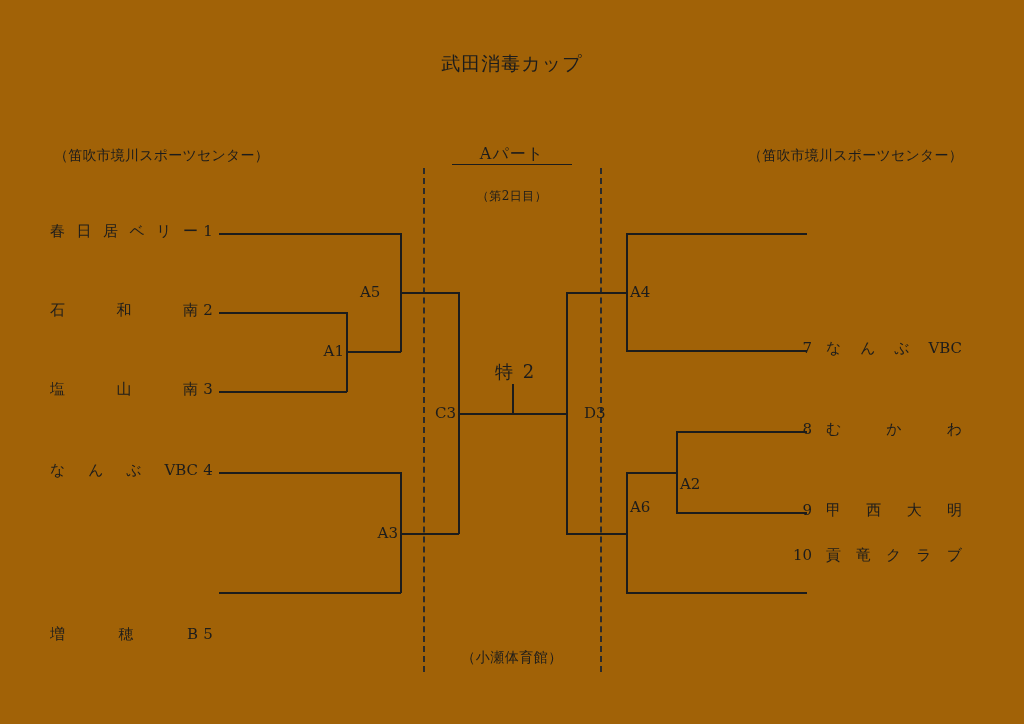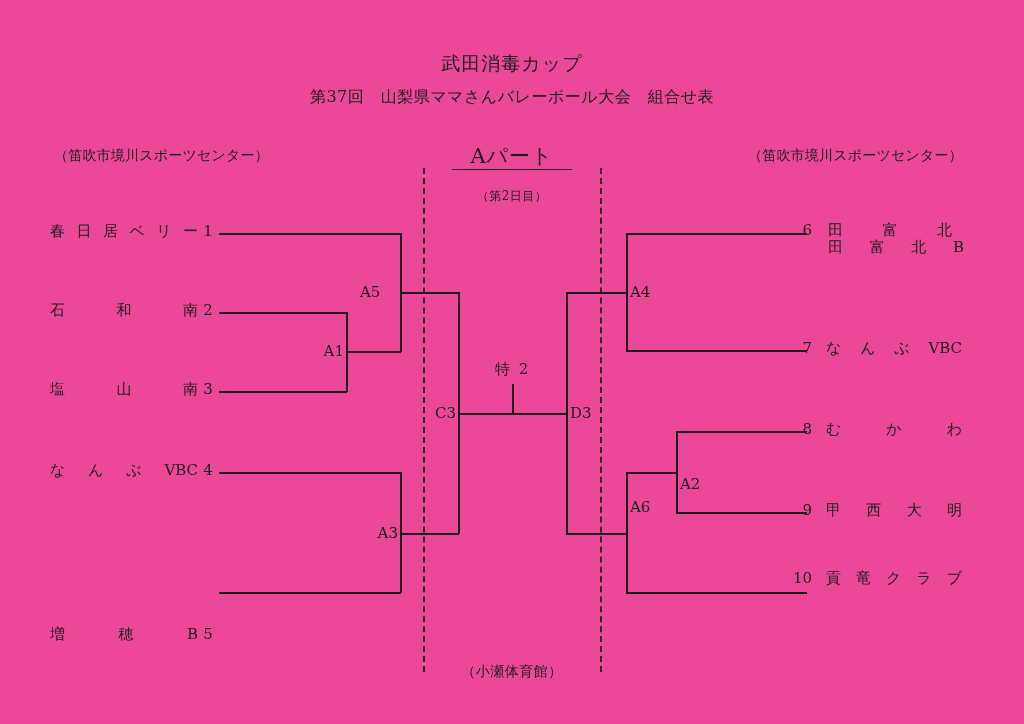--- a/index.html
+++ b/index.html
@@ -8,21 +8,21 @@
     background: #ffffff;
   }
   body {
     font-family: "DejaVu Serif", "Liberation Serif", serif;
     color: #1a1a1a;
   }
   #page {
     position: relative;
     width: 1024px;
     height: 724px;
-    background: #ec4899;
+    background: #a16207;
     overflow: hidden;
   }
   
   .txt {
     position: absolute;
     white-space: nowrap;
     line-height: 1;
   }
   .title {
     font-size: 19px;
@@ -39,21 +39,21 @@
     width: 100%;
     left: 0;
     color: #1c1c1c;
   }
   .venue {
     font-size: 14px;
     letter-spacing: 0.2px;
     color: #1c1c1c;
   }
   .part-label {
-    font-size: 21px;
+    font-size: 16px;
     text-align: center;
     width: 120px;
     letter-spacing: 1px;
     border-bottom: 1px solid #1c1c1c;
     padding-bottom: 2px;
     color: #1c1c1c;
   }
   .day-label {
     font-size: 12px;
     text-align: center;
@@ -126,21 +126,21 @@
   .node {
     position: absolute;
     font-size: 15px;
     color: #1c1c1c;
     white-space: nowrap;
     line-height: 1;
   }
   .node.r { text-align: right; }
   .toku {
     position: absolute;
-    font-size: 15px;
+    font-size: 18px;
     letter-spacing: 2px;
     color: #1c1c1c;
     white-space: nowrap;
   }
   
   .ln {
     position: absolute;
     background: #1c1c1c;
   }
   .hl { height: 1.6px; }
@@ -150,62 +150,57 @@
     width: 0;
     border-left: 2px dashed #2a2a2a;
   }
 </style>
 </head>
 <body>
 
 <div id="page">
 
   <div class="txt title" style="top:54px;">武田消毒カップ</div>
-  <div class="txt subtitle" style="top:89px;">第37回　山梨県ママさんバレーボール大会　組合せ表</div>
 
   <div class="txt venue" style="left:54px; top:148px;">（笛吹市境川スポーツセンター）</div>
   <div class="txt venue" style="left:748px; top:148px;">（笛吹市境川スポーツセンター）</div>
 
   <div class="txt part-label" style="left:452px; top:146px;">Aパート</div>
   <div class="txt day-label" style="left:452px; top:190px;">（第2日目）</div>
-  <div class="txt hall-label" style="left:432px; top:664px;">（小瀬体育館）</div>
+  <div class="txt hall-label" style="left:432px; top:650px;">（小瀬体育館）</div>
 
   <div class="dash" style="left:423px; top:168px; height:504px;"></div>
   <div class="dash" style="left:600px; top:168px; height:504px;"></div>
 
   <div class="txt team-left" style="left:50px; top:224px;">
     <span class="nm">春日居ベリー</span><span class="seed">1</span>
   </div>
   <div class="txt team-left" style="left:50px; top:303px;">
     <span class="nm">石和南</span><span class="seed">2</span>
   </div>
   <div class="txt team-left" style="left:50px; top:382px;">
     <span class="nm">塩山南</span><span class="seed">3</span>
   </div>
   <div class="txt team-left" style="left:50px; top:463px;">
     <span class="nm">なんぶVBC</span><span class="seed">4</span>
   </div>
   <div class="txt team-left" style="left:50px; top:582px;margin-top:45px;">
     <span class="nm">増穂B</span><span class="seed">5</span>
   </div>
 
-  <div class="txt team-right two-line" style="left:790px; top:222px;">
-    <span class="seed">6</span><span class="nm-a">田富北</span><br>
-    <span class="seed" style="visibility:hidden;">6</span><span class="nm-b">田富北B</span>
-  </div>
   <div class="txt team-right" style="left:790px; top:341px;">
     <span class="seed">7</span><span class="nm">なんぶVBC</span>
   </div>
   <div class="txt team-right" style="left:790px; top:422px;">
     <span class="seed">8</span><span class="nm">むかわ</span>
   </div>
   <div class="txt team-right" style="left:790px; top:503px;">
     <span class="seed">9</span><span class="nm">甲西大明</span>
   </div>
-  <div class="txt team-right" style="left:790px; top:571px;text-decoration:underline;">
+  <div class="txt team-right" style="left:790px; top:548px;text-decoration:underline;">
     <span class="seed">10</span><span class="nm">貢竜クラブ</span>
   </div>
 
   <div class="ln hl" style="left:219px; top:233px; width:182px;"></div>
 
   <div class="ln hl" style="left:219px; top:312px; width:128px;"></div>
 
   <div class="ln hl" style="left:219px; top:391px; width:128px;"></div>
 
   <div class="ln vl" style="left:346px; top:312px; height:80px;"></div>
@@ -251,20 +246,20 @@
   <div class="ln vl" style="left:626px; top:472px; height:121px;"></div>
 
   <div class="ln hl" style="left:566px; top:533px; width:61px;"></div>
 
   <div class="ln vl" style="left:566px; top:292px; height:242px;"></div>
 
   <div class="node r" style="left:360px; top:285px; width:38px; text-align:left;">A5</div>
   <div class="node r" style="left:306px; top:344px; width:38px; text-align:right;">A1</div>
   <div class="node r" style="left:360px; top:526px; width:38px; text-align:right;">A3</div>
   <div class="node r" style="left:418px; top:406px; width:38px; text-align:right;">C3</div>
-  <div class="node" style="left:570px; top:406px;">D3</div>
+  <div class="node" style="left:584px; top:406px;">D3</div>
   <div class="node" style="left:630px; top:285px;">A4</div>
   <div class="node" style="left:630px; top:500px;">A6</div>
   <div class="node" style="left:680px; top:465px;margin-top:12px;">A2</div>
 
   <div class="toku" style="left:495px; top:360px;">特 2</div>
 
 </div>
 
 </body></html>

